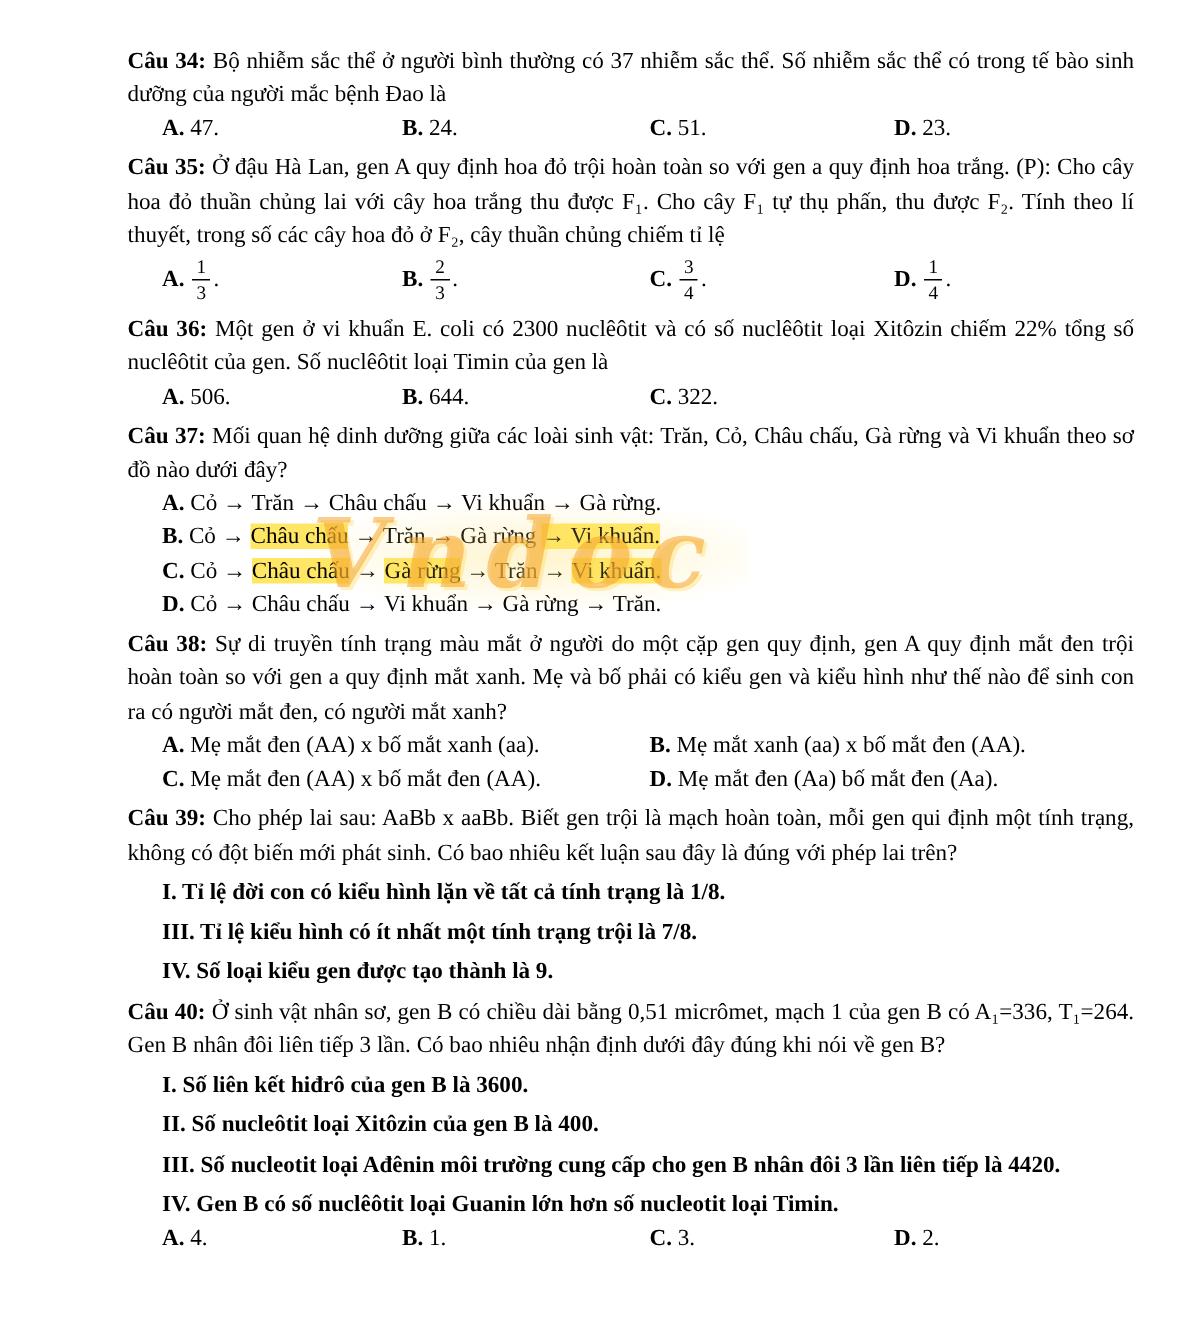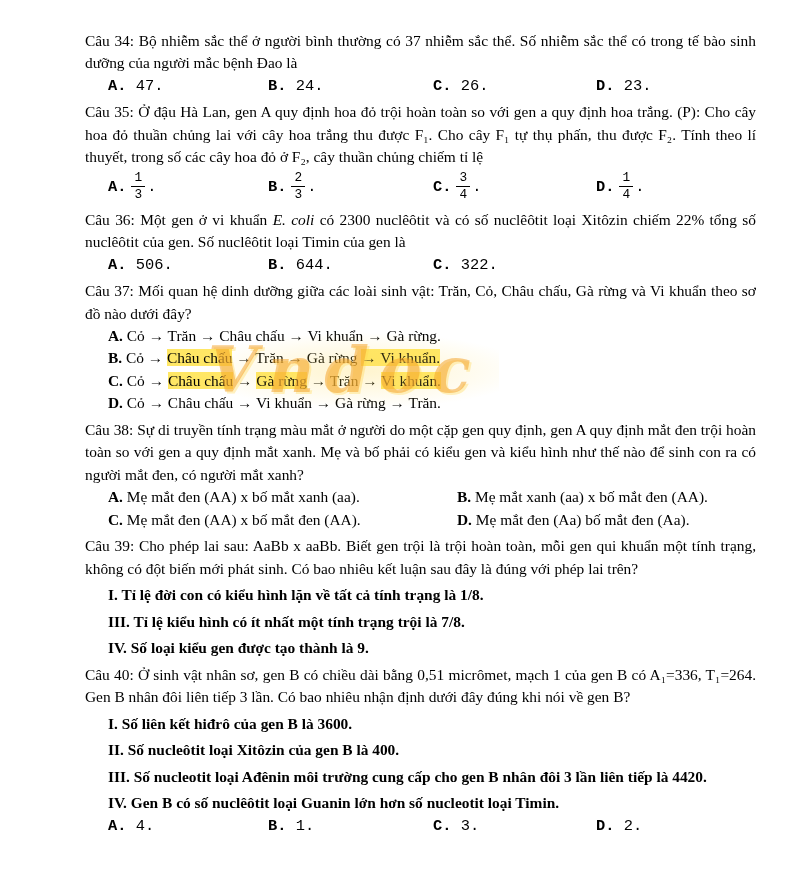--- a/index.html
+++ b/index.html
@@ -5,31 +5,31 @@
   * { margin:0; padding:0; box-sizing:border-box; }
   html,body { background:#ffffff; }
   body {
     width:800px; height:891px; overflow:hidden; position:relative;
     font-family:"Liberation Serif","DejaVu Serif",serif;
     font-size:15.4px; line-height:1.46; color:#000;
   }
   .page { padding:26px 44px 0 85px; position:relative; z-index:1; }
   .qblock { margin-top:4px; }
   .q { text-align:justify; }
-  .qlabel { font-weight:normal; }
-  .opts4 { display:grid; grid-template-columns:160px 165px 163px 1fr; padding-left:23px; align-items:center;font-family:Liberation Mono, monospace; }
-  .opts2 { display:grid; grid-template-columns:325px 1fr; padding-left:23px;gap:24px; }
+  .qlabel { font-weight:bold; }
+  .opts4 { display:grid; grid-template-columns:160px 165px 163px 1fr; padding-left:23px; align-items:center; }
+  .opts2 { display:grid; grid-template-columns:325px 1fr; padding-left:23px; }
   .optline { padding-left:23px; }
   .stmt { padding-left:23px; margin-top:4px; text-align:justify;font-weight:bold; }
   .opt b, .optline b { font-weight:bold; }
   .frac { display:inline-block; vertical-align:middle; text-align:center; font-size:12.8px; line-height:1.12; margin:2px 2px 2px 5px; }
   .frac .fnum { display:block; border-bottom:1px solid #000; padding:0 3px 1px; }
   .frac .fden { display:block; padding-top:1px; }
   .hl { background:rgba(255,227,74,0.85); }
-  .em { font-style:italic; }
+  .em { }
   .watermark {
     position:absolute; left:190px; top:332px; z-index:2;
     font-family:"DejaVu Serif",serif; font-style:italic; font-weight:bold;
     font-size:64px; line-height:1.2; letter-spacing:10px;
     color:rgba(243,162,38,0.52);
     text-shadow:2px 2px 0 rgba(255,216,80,0.35);
     pointer-events:none;
     background:radial-gradient(ellipse at 55% 50%, rgba(255,220,90,0.30), rgba(255,220,90,0) 70%);
     padding:0 18px;
   }
@@ -39,21 +39,21 @@
 
 <div class="watermark">Vndoc</div>
 
 <div class="page">
 
   <div class="qblock">
     <p class="q"><b class="qlabel">Câu 34:</b> <span>Bộ nhiễm sắc thể ở người bình thường có 37 nhiễm sắc thể. Số nhiễm sắc thể có trong tế bào sinh dưỡng của người mắc bệnh Đao là</span></p>
     <div class="opts4">
       <span class="opt"><b>A.</b> <span>47.</span></span>
       <span class="opt"><b>B.</b> <span>24.</span></span>
-      <span class="opt"><b>C.</b> <span>26.</span></span>
+      <span class="opt"><b>C.</b> <span>51.</span></span>
       <span class="opt"><b>D.</b> <span>23.</span></span>
     </div>
   </div>
 
   <div class="qblock">
     <p class="q"><b class="qlabel">Câu 35:</b> <span>Ở đậu Hà Lan, gen A quy định hoa đỏ trội hoàn toàn so với gen a quy định hoa trắng. (P): Cho cây hoa đỏ thuần chủng lai với cây hoa trắng thu được F₁. Cho cây F₁ tự thụ phấn, thu được F₂. Tính theo lí thuyết, trong số các cây hoa đỏ ở F₂, cây thuần chủng chiếm tỉ lệ</span></p>
     <div class="opts4">
       <span class="opt"><b>A.</b><span class="frac"><span class="fnum">1</span><span class="fden">3</span></span><span>.</span></span>
       <span class="opt"><b>B.</b><span class="frac"><span class="fnum">2</span><span class="fden">3</span></span><span>.</span></span>
       <span class="opt"><b>C.</b><span class="frac"><span class="fnum">3</span><span class="fden">4</span></span><span>.</span></span>
@@ -84,21 +84,21 @@
       <span class="opt"><b>A.</b> <span>Mẹ mắt đen (AA) x bố mắt xanh (aa).</span></span>
       <span class="opt"><b>B.</b> <span>Mẹ mắt xanh (aa) x bố mắt đen (AA).</span></span>
     </div>
     <div class="opts2">
       <span class="opt"><b>C.</b> <span>Mẹ mắt đen (AA) x bố mắt đen (AA).</span></span>
       <span class="opt"><b>D.</b> <span>Mẹ mắt đen (Aa) bố mắt đen (Aa).</span></span>
     </div>
   </div>
 
   <div class="qblock">
-    <p class="q"><b class="qlabel">Câu 39:</b> <span>Cho phép lai sau: AaBb x aaBb. Biết gen trội là trội hoàn toàn, mỗi gen qui khuẩn một tính trạng, không có đột biến mới phát sinh. Có bao nhiêu kết luận sau đây là đúng với phép lai trên?</span></p>
+    <p class="q"><b class="qlabel">Câu 39:</b> <span>Cho phép lai sau: AaBb x aaBb. Biết gen trội là mạch hoàn toàn, mỗi gen qui định một tính trạng, không có đột biến mới phát sinh. Có bao nhiêu kết luận sau đây là đúng với phép lai trên?</span></p>
     <p class="stmt">I. Tỉ lệ đời con có kiểu hình lặn về tất cả tính trạng là 1/8.</p>
     <p class="stmt">III. Tỉ lệ kiểu hình có ít nhất một tính trạng trội là 7/8.</p>
     <p class="stmt">IV. Số loại kiểu gen được tạo thành là 9.</p>
   </div>
 
   <div class="qblock">
     <p class="q"><b class="qlabel">Câu 40:</b> <span>Ở sinh vật nhân sơ, gen B có chiều dài bằng 0,51 micrômet, mạch 1 của gen B có A₁=336, T₁=264. Gen B nhân đôi liên tiếp 3 lần. Có bao nhiêu nhận định dưới đây đúng khi nói về gen B?</span></p>
     <p class="stmt">I. Số liên kết hiđrô của gen B là 3600.</p>
     <p class="stmt">II. Số nucleôtit loại Xitôzin của gen B là 400.</p>
     <p class="stmt">III. Số nucleotit loại Ađênin môi trường cung cấp cho gen B nhân đôi 3 lần liên tiếp là 4420.</p>

